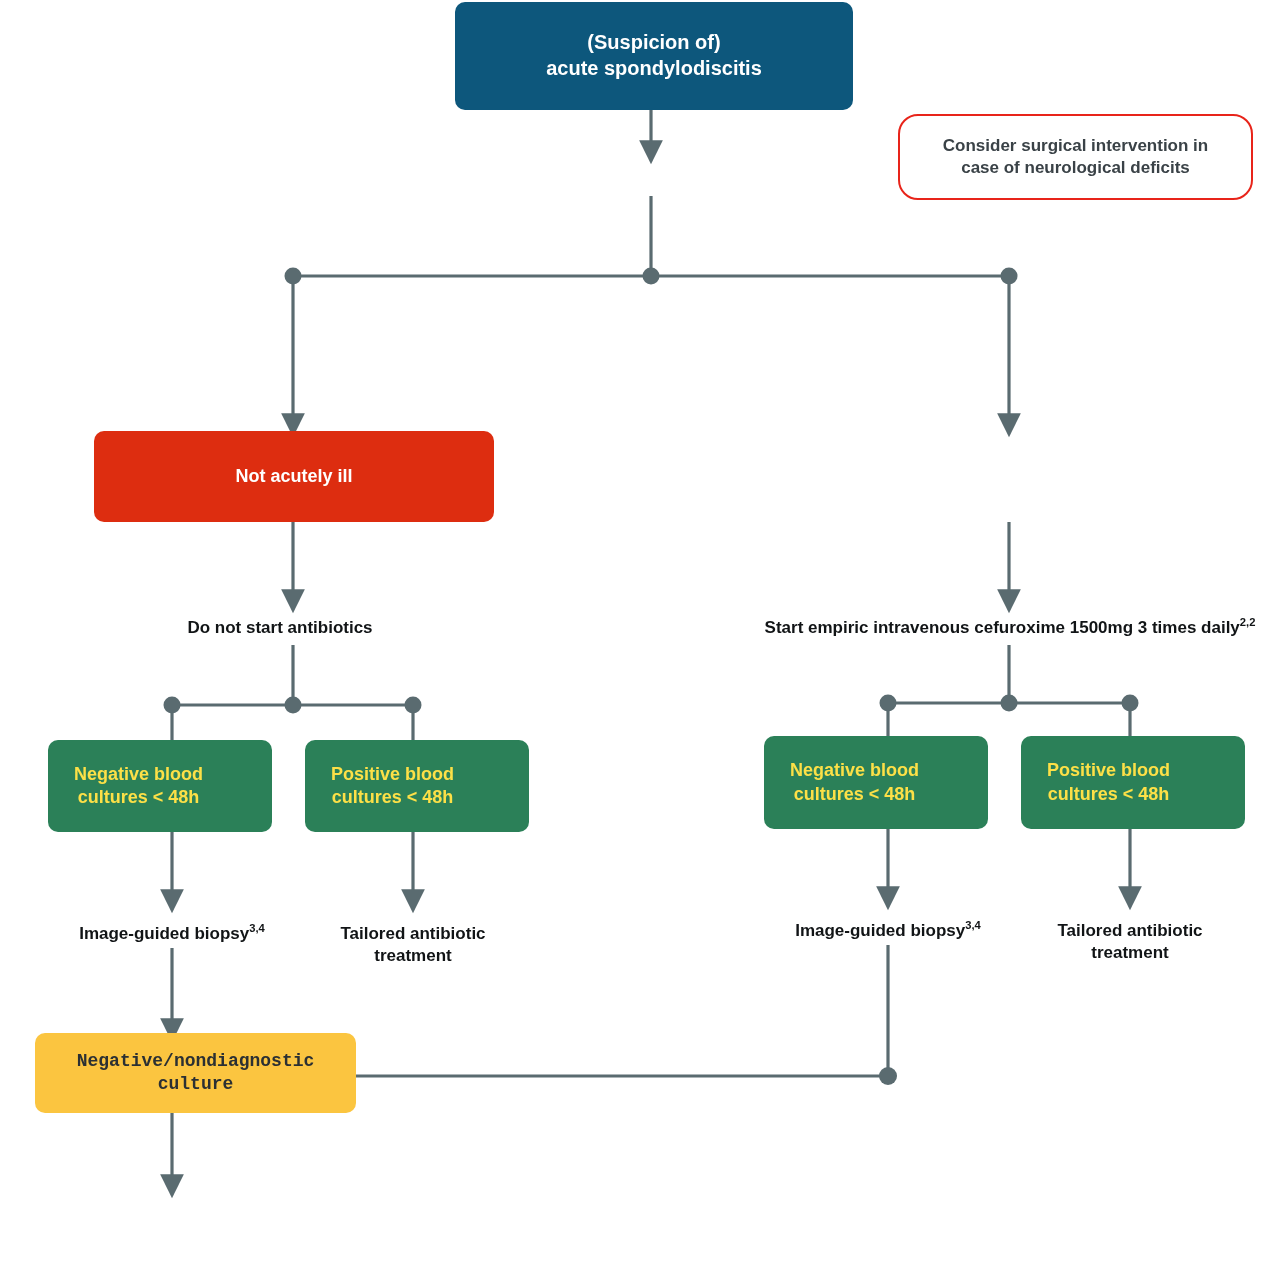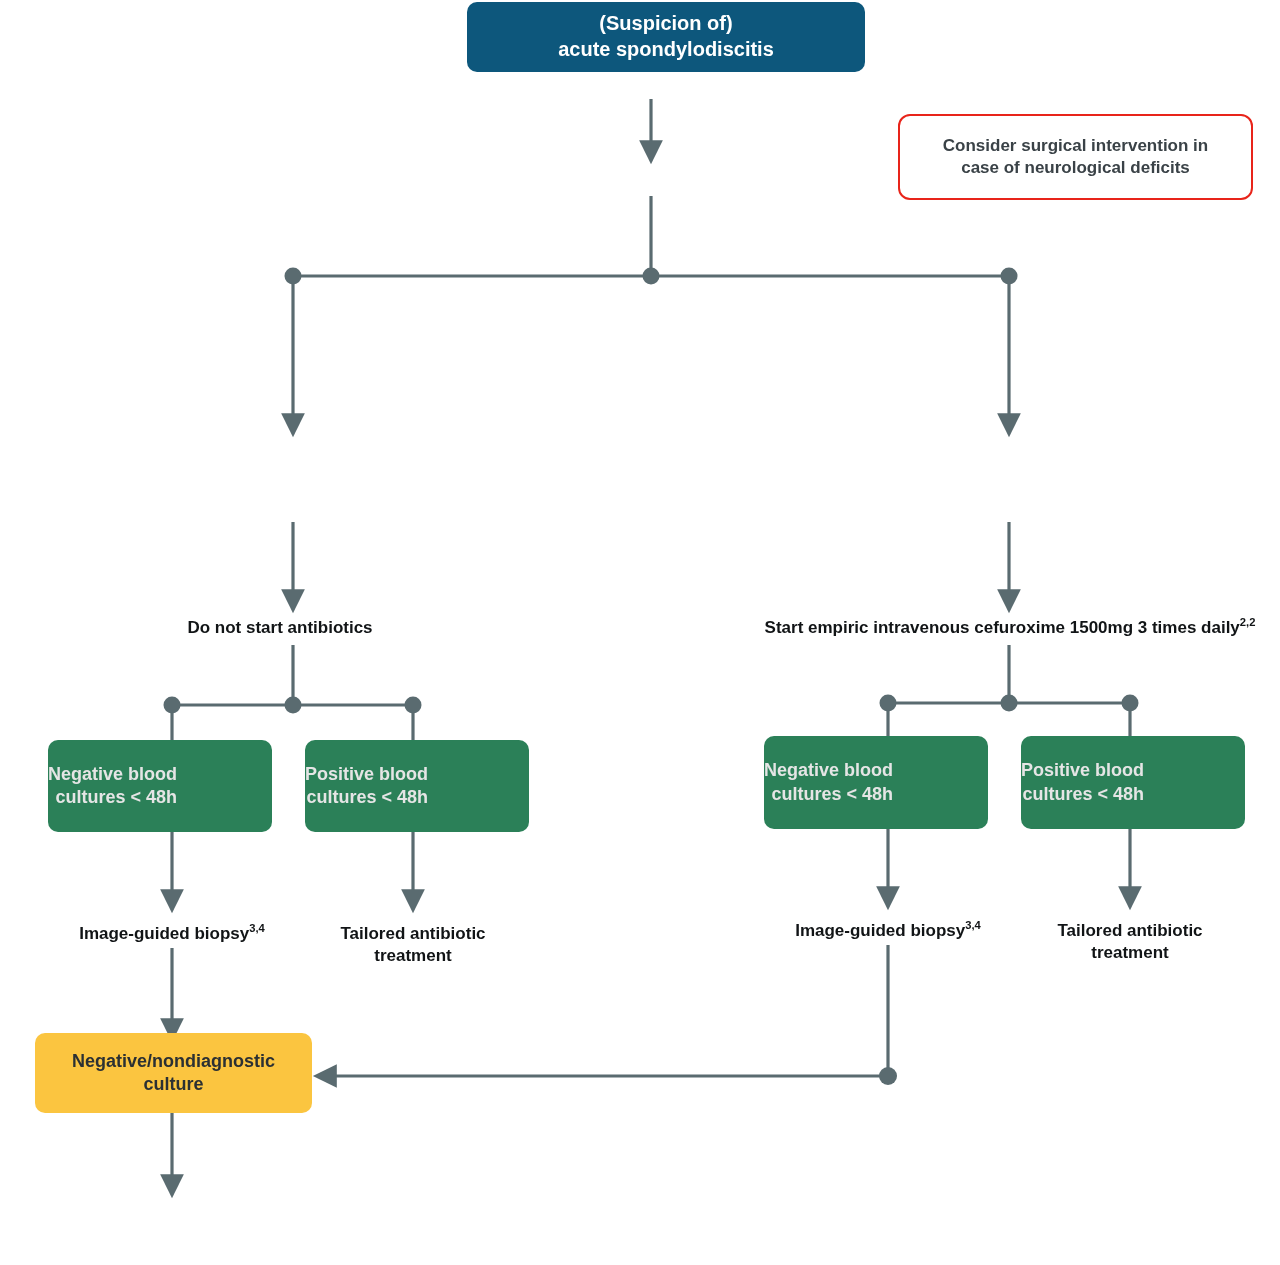--- a/index.html
+++ b/index.html
@@ -43,36 +43,37 @@
     color: #ffffff;
     font-size: 20px;
   }
   .node-red {
     background: #dd2d10;
     color: #ffffff;
     font-size: 18px;
   }
   .node-green {
     background: #2b8058;
-    color: #e5e5e5;
+    color: #fde047;
     font-size: 18px;
     justify-content: flex-start;
-    text-align: right;
+    text-align: center;
+    padding-left: 26px;
   }
   .node-yellow {
     background: #fbc540;
     color: #2b3033;
     font-size: 18px;
   }
   .node-callout {
     background: #ffffff;
     border: 2.5px solid #e8241a;
     color: #3a4247;
     font-size: 17px;
-    border-radius: 12px;
+    border-radius: 20px;
     padding: 0 18px;
   }
   .label {
     position: absolute;
     box-sizing: border-box;
     text-align: center;
     font-weight: bold;
     color: #111416;
     font-size: 17px;
     line-height: 1.30;
@@ -145,35 +146,38 @@
       <circle cx="172" cy="705" r="8.5"></circle>
       <circle cx="293" cy="705" r="8.5"></circle>
       <circle cx="413" cy="705" r="8.5"></circle>
       <circle cx="888" cy="703" r="8.5"></circle>
       <circle cx="1009" cy="703" r="8.5"></circle>
       <circle cx="1130" cy="703" r="8.5"></circle>
       <circle cx="888" cy="1076" r="9"></circle>
     </g>
   </svg>
 
-  <div class="node node-blue" style="left:467px; top:2px; width:398px; height:70px;">
+  <div class="node node-blue" style="left:455px; top:2px; width:398px; height:108px;">
     <div>
       <span>(Suspicion of)</span><br>
       <span>acute spondylodiscitis</span>
     </div>
   </div>
 
 
   <div class="node node-callout" style="left:898px; top:114px; width:355px; height:86px;">
     <div>
       <span>Consider surgical intervention in</span><br>
       <span>case of neurological deficits</span>
     </div>
   </div>
 
+  <div class="node node-red" style="left:94px; top:431px; width:400px; height:91px;">
+    <span>Not acutely ill</span>
+  </div>
 
 
   <div class="label" style="left:130px; top:617px; width:300px;">
     <span>Do not start antibiotics</span>
   </div>
 
   <div class="label" style="left:749px; top:617px; width:522px;">
     <span>Start empiric intravenous cefuroxime 1500mg 3 times daily</span><sup>2,2</sup>
   </div>
 
@@ -216,21 +220,21 @@
 
   <div class="label" style="left:758px; top:920px; width:260px;">
     <span>Image-guided biopsy</span><sup>3,4</sup>
   </div>
 
   <div class="label" style="left:1020px; top:920px; width:220px;">
     <span>Tailored antibiotic</span><br>
     <span>treatment</span>
   </div>
 
-  <div class="node node-yellow" style="left:35px; top:1033px; width:277px; height:80px;">
+  <div class="node node-yellow" style="left:35px; top:1033px; width:321px; height:80px;font-family:Liberation Mono, monospace;">
     <div>
       <span>Negative/nondiagnostic</span><br>
       <span>culture</span>
     </div>
   </div>
 
 
 </div>
 
 </body></html>

